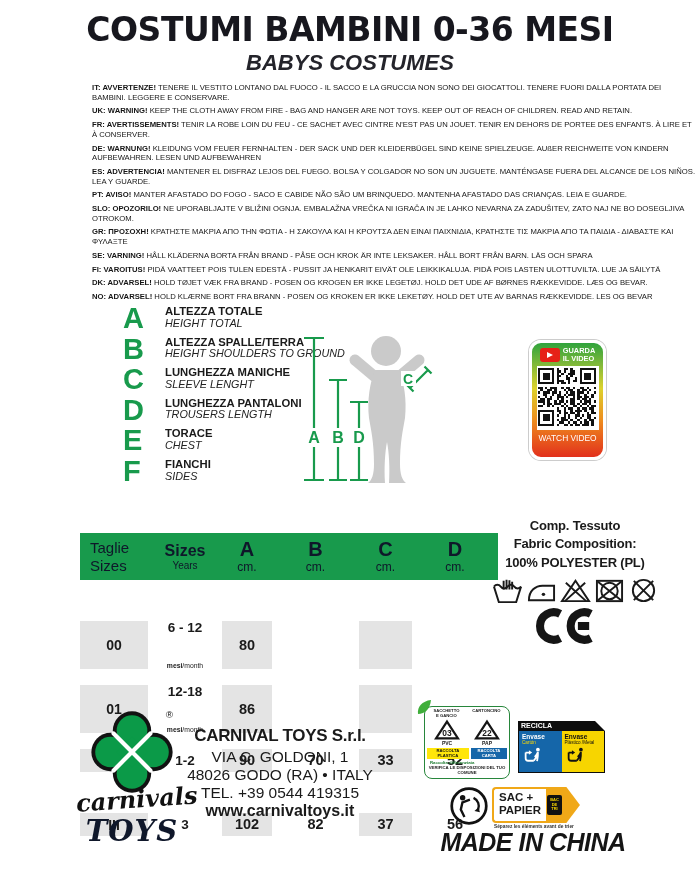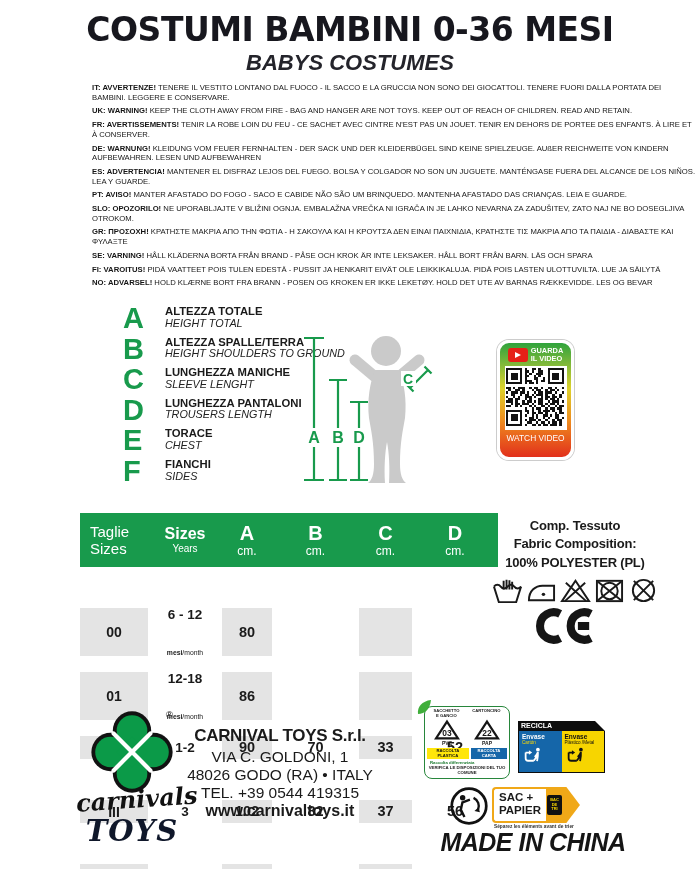--- a/index.html
+++ b/index.html
@@ -23,35 +23,35 @@
   .legend{position:absolute;left:123px;top:305px;width:240px;}
   .leg-row{display:flex;align-items:flex-start;height:30.6px;}
   .leg-letter{width:42px;font-size:29px;font-weight:800;color:#189a4c;line-height:26px;}
   .leg-it{font-size:11.3px;font-weight:800;line-height:1.12;}
   .leg-en{font-size:10.8px;font-style:italic;color:#222;line-height:1.1;}
 
   
   .diagram{position:absolute;left:295px;top:330px;}
 
   
-  .qr-badge{position:absolute;left:497px;top:340px;width:77px;height:120px;box-sizing:border-box;
+  .qr-badge{position:absolute;left:529px;top:340px;width:77px;height:120px;box-sizing:border-box;
             border:3px solid #fff;border-radius:12px;box-shadow:0 0 0 1px #ccc;
             background:linear-gradient(180deg,#2fa33c 0%,#7db83a 18%,#ddd22c 40%,#ee8c1e 68%,#e2301c 100%);}
   .qr-top{display:flex;align-items:center;justify-content:center;gap:3px;margin-top:4px;}
   .yt{width:20px;height:14px;background:#e62117;border-radius:3px;position:relative;flex:0 0 auto;}
   .yt::after{content:"";position:absolute;left:7px;top:3.5px;border-left:6px solid #fff;
              border-top:3.5px solid transparent;border-bottom:3.5px solid transparent;}
   .qr-top-text{color:#fff;font-weight:800;font-size:7.4px;line-height:1.1;text-align:left;}
   .qr-box{width:60px;height:62px;background:#fff;margin:3px auto 0;padding:1px;}
   .qr-bottom{color:#fff;font-weight:400;font-size:8.4px;text-align:center;margin-top:3px;}
 
   
   .st{position:absolute;left:80px;top:513px;width:418px;}
   .grid6{display:grid;grid-template-columns:68px 74px 50px 87px 53px 86px;}
-  .st-head{height:54px;background:#189a4c;color:#ffffff;}
+  .st-head{height:47px;background:#189a4c;color:#0f172a;margin-top:20px;}
   .hc{display:flex;flex-direction:column;align-items:center;justify-content:center;}
   .hc1{align-items:flex-start;padding-left:10px;}
   .h-a{font-size:15px;font-weight:500;line-height:1.15;}
   .h-b{font-size:16px;font-weight:800;line-height:1;}
   .h-s{font-size:10px;margin-top:1px;}
   .h-L{font-size:20px;font-weight:800;line-height:1;}
   .h-cm{font-size:12px;margin-top:1px;}
   .tr{height:23px;margin-top:41px;}
   .tr.sp{height:6px;}
   .td{display:flex;flex-direction:column;align-items:center;justify-content:center;line-height:1;}
@@ -145,20 +145,21 @@
     <p class="warn"><b>IT: AVVERTENZE!</b><span> TENERE IL VESTITO LONTANO DAL FUOCO - IL SACCO E LA GRUCCIA NON SONO DEI GIOCATTOLI. TENERE FUORI DALLA PORTATA DEI BAMBINI. LEGGERE E CONSERVARE.</span></p>
     <p class="warn"><b>UK: WARNING!</b><span> KEEP THE CLOTH AWAY FROM FIRE - BAG AND HANGER ARE NOT TOYS. KEEP OUT OF REACH OF CHILDREN. READ AND RETAIN.</span></p>
     <p class="warn"><b>FR: AVERTISSEMENTS!</b><span> TENIR LA ROBE LOIN DU FEU - CE SACHET AVEC CINTRE N'EST PAS UN JOUET. TENIR EN DEHORS DE PORTEE DES ENFANTS. À LIRE ET À CONSERVER.</span></p>
     <p class="warn"><b>DE: WARNUNG!</b><span> KLEIDUNG VOM FEUER FERNHALTEN - DER SACK UND DER KLEIDERBÜGEL SIND KEINE SPIELZEUGE. AUßER REICHWEITE VON KINDERN AUFBEWAHREN. LESEN UND AUFBEWAHREN</span></p>
     <p class="warn"><b>ES: ADVERTENCIA!</b><span> MANTENER EL DISFRAZ LEJOS DEL FUEGO. BOLSA Y COLGADOR NO SON UN JUGUETE. MANTÉNGASE FUERA DEL ALCANCE DE LOS NIÑOS. LEA Y GUARDE.</span></p>
     <p class="warn"><b>PT: AVISO!</b><span> MANTER AFASTADO DO FOGO - SACO E CABIDE NÃO SÃO UM BRINQUEDO. MANTENHA AFASTADO DAS CRIANÇAS. LEIA E GUARDE.</span></p>
     <p class="warn"><b>SLO: OPOZORILO!</b><span> NE UPORABLJAJTE V BLIŽINI OGNJA. EMBALAŽNA VREČKA NI IGRAČA IN JE LAHKO NEVARNA ZA ZADUŠITEV, ZATO NAJ NE BO DOSEGLJIVA OTROKOM.</span></p>
     <p class="warn"><b>GR: ΠΡΟΣΟΧΗ!</b><span> ΚΡΑΤΗΣΤΕ ΜΑΚΡΙΑ ΑΠΟ ΤΗΝ ΦΩΤΙΑ - Η ΣΑΚΟΥΛΑ ΚΑΙ Η ΚΡΟΥΤΣΑ ΔΕΝ ΕΙΝΑΙ ΠΑΙΧΝΙΔΙΑ, ΚΡΑΤΗΣΤΕ ΤΙΣ ΜΑΚΡΙΑ ΑΠΟ ΤΑ ΠΑΙΔΙΑ - ΔΙΑΒΑΣΤΕ ΚΑΙ ΦΥΛΑΞΤΕ</span></p>
     <p class="warn"><b>SE: VARNING!</b><span> HÅLL KLÄDERNA BORTA FRÅN BRAND - PÅSE OCH KROK ÄR INTE LEKSAKER. HÅLL BORT FRÅN BARN. LÄS OCH SPARA</span></p>
     <p class="warn"><b>FI: VAROITUS!</b><span> PIDÄ VAATTEET POIS TULEN EDESTÄ - PUSSIT JA HENKARIT EIVÄT OLE LEIKKIKALUJA. PIDÄ POIS LASTEN ULOTTUVILTA. LUE JA SÄILYTÄ</span></p>
+    <p class="warn"><b>DK: ADVARSEL!</b><span> HOLD TØJET VÆK FRA BRAND - POSEN OG KROGEN ER IKKE LEGETØJ. HOLD DET UDE AF BØRNES RÆKKEVIDDE. LÆS OG BEVAR.</span></p>
     <p class="warn"><b>NO: ADVARSEL!</b><span> HOLD KLÆRNE BORT FRA BRANN - POSEN OG KROKEN ER IKKE LEKETØY. HOLD DET UTE AV BARNAS RÆKKEVIDDE. LES OG BEVAR</span></p>
   </div>
 
   <div class="legend">
     <div class="leg-row">
       <div class="leg-letter">A</div>
       <div>
           <div class="leg-it">ALTEZZA TOTALE</div>
            <div class="leg-en">HEIGHT TOTAL</div>
         </div>

